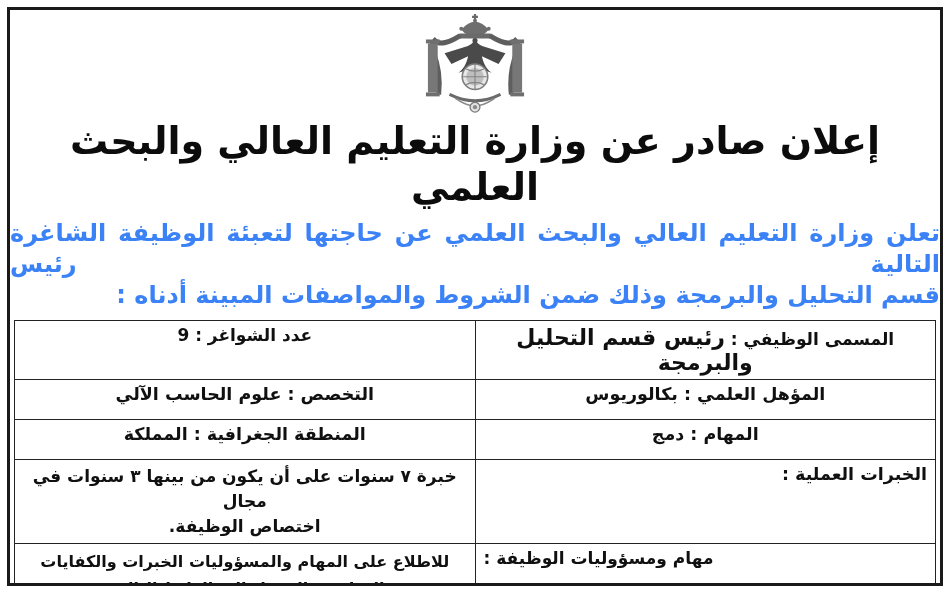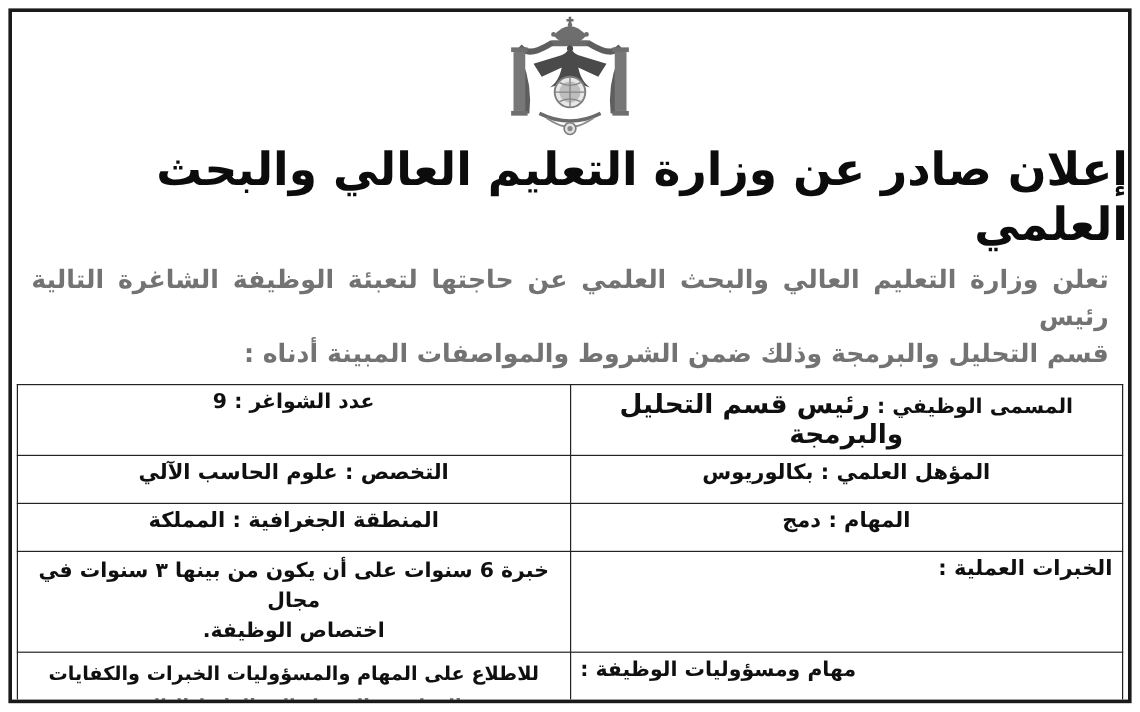--- a/index.html
+++ b/index.html
@@ -8,25 +8,25 @@
     font-family:"DejaVu Sans", sans-serif;color:#111;overflow:hidden;
   }
   .frame{
     position:absolute;inset:7px;border:3px solid #1a1a1a;
     direction:rtl;overflow:hidden;background:#fff;
   }
   
   .crest{display:block;width:118px;height:104px;margin:2px auto 0;}
   
   .title{
-    margin:2px 0 0;text-align:right;font-size:38px;font-weight:700;
+    margin:2px 0 0;text-align:center;font-size:38px;font-weight:700;
     color:#0c0c0c;line-height:46px;
   }
   
-  .intro{margin:8px 16px 0;font-size:21px;font-weight:700;color:#737373;line-height:31px;}
+  .intro{margin:8px 0 0;font-size:24px;font-weight:700;color:#3b82f6;line-height:31px;}
   .intro .l1{text-align:justify;text-align-last:justify;}
   .intro .l2{text-align:right;}
   
   table.jobtable{
     width:calc(100% - 8px);margin:9px 4px 0;border-collapse:collapse;
     table-layout:fixed;
   }
   table.jobtable td{
     border:1.6px solid #232323;vertical-align:top;font-weight:700;
     color:#101010;padding:4px 8px;overflow:hidden;
@@ -107,21 +107,21 @@
         <td class="cell-std">المؤهل العلمي : بكالوريوس</td>
         <td class="cell-std">التخصص : علوم الحاسب الآلي</td>
       </tr>
       <tr class="r3">
         <td class="cell-std">المهام : دمج</td>
         <td class="cell-std">المنطقة الجغرافية : المملكة</td>
       </tr>
       <tr class="r4">
         <td class="cell-exp-label">الخبرات العملية :</td>
         <td class="cell-exp-detail">
-          <div>خبرة 6 سنوات على أن يكون من بينها ٣ سنوات في مجال</div>
+          <div>خبرة ٧ سنوات على أن يكون من بينها ٣ سنوات في مجال</div>
           <div>اختصاص الوظيفة.</div>
         </td>
       </tr>
       <tr class="r5">
         <td class="cell-duties">
           <div class="line-a">مهام ومسؤوليات الوظيفة :</div>
 
         </td>
         <td class="cell-link">
           <div class="link-intro">للاطلاع على المهام والمسؤوليات الخبرات والكفايات</div>

